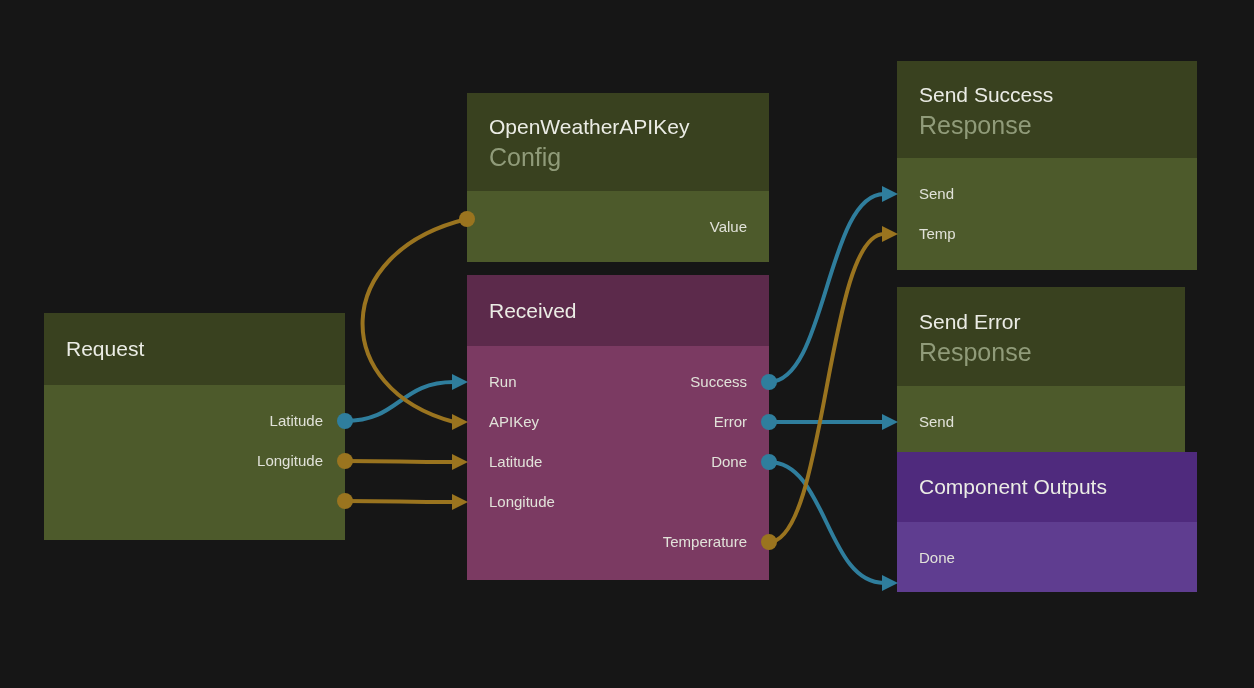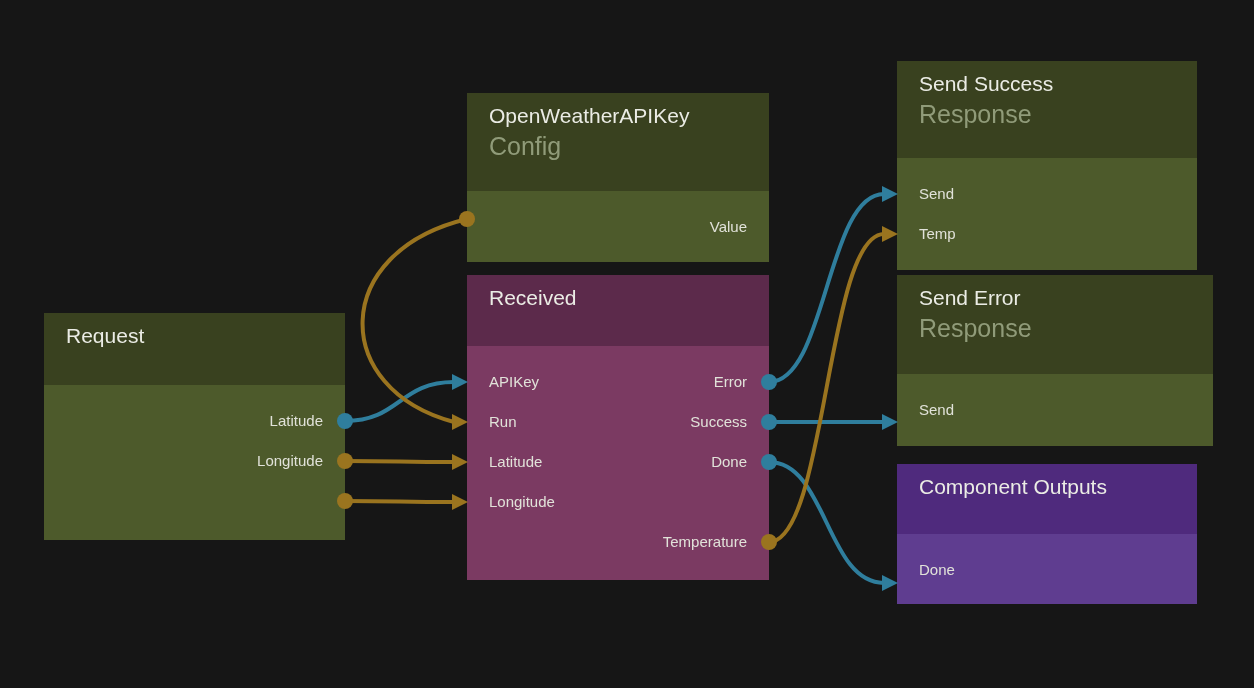--- a/index.html
+++ b/index.html
@@ -20,21 +20,22 @@
     top: 0;
     z-index: 5;
   }
   #node-layer .node {
     position: absolute;
     z-index: 1;
   }
   .node-header {
     display: flex;
     flex-direction: column;
-    padding: 8px 22px;
+    justify-content: center;
+    padding: 0 22px;
     box-sizing: border-box;
   }
   .node-title {
     font-size: 21px;
     line-height: 30px;
     color: #ebece5;
     white-space: nowrap;
   }
   .node-subtitle {
     font-size: 25px;
@@ -115,26 +116,26 @@
             <span class="port-label out">Value</span>
           </div>
         </div>
       </div>
       <div class="node" style="left: 467px; top: 275px; width: 302px;">
         <div class="node-header" style="height: 71px; background: rgb(92, 42, 75);">
           <div class="node-title">Received</div>
         </div>
         <div class="node-body" style="height: 234px; background: rgb(123, 58, 98);">
           <div class="port-row">
+            <span class="port-label in">Run</span>
+            <span class="port-label out">Success</span>
+          </div>
+          <div class="port-row">
             <span class="port-label in">APIKey</span>
             <span class="port-label out">Error</span>
-          </div>
-          <div class="port-row">
-            <span class="port-label in">Run</span>
-            <span class="port-label out">Success</span>
           </div>
           <div class="port-row">
             <span class="port-label in">Latitude</span>
             <span class="port-label out">Done</span>
           </div>
           <div class="port-row">
             <span class="port-label in">Longitude</span>
           </div>
           <div class="port-row">
             <span class="port-label out">Temperature</span>
@@ -148,32 +149,32 @@
         </div>
         <div class="node-body" style="height: 112px; background: rgb(77, 90, 43);">
           <div class="port-row">
             <span class="port-label in">Send</span>
           </div>
           <div class="port-row">
             <span class="port-label in">Temp</span>
           </div>
         </div>
       </div>
-      <div class="node" style="left: 897px; top: 275px; width: 316px;">
+      <div class="node" style="left: 897px; top: 287px; width: 288px;">
         <div class="node-header" style="height: 99px; background: rgb(57, 65, 31);">
           <div class="node-title">Send Error</div>
           <div class="node-subtitle">Response</div>
         </div>
         <div class="node-body" style="height: 72px; background: rgb(77, 90, 43);">
           <div class="port-row">
             <span class="port-label in">Send</span>
           </div>
         </div>
       </div>
-      <div class="node" style="left: 897px; top: 464px; width: 300px;">
+      <div class="node" style="left: 897px; top: 452px; width: 300px;">
         <div class="node-header" style="height: 70px; background: rgb(79, 42, 125);">
           <div class="node-title">Component Outputs</div>
         </div>
         <div class="node-body" style="height: 70px; background: rgb(95, 61, 144);">
           <div class="port-row">
             <span class="port-label in">Done</span>
           </div>
         </div>
       </div>
     </div>

